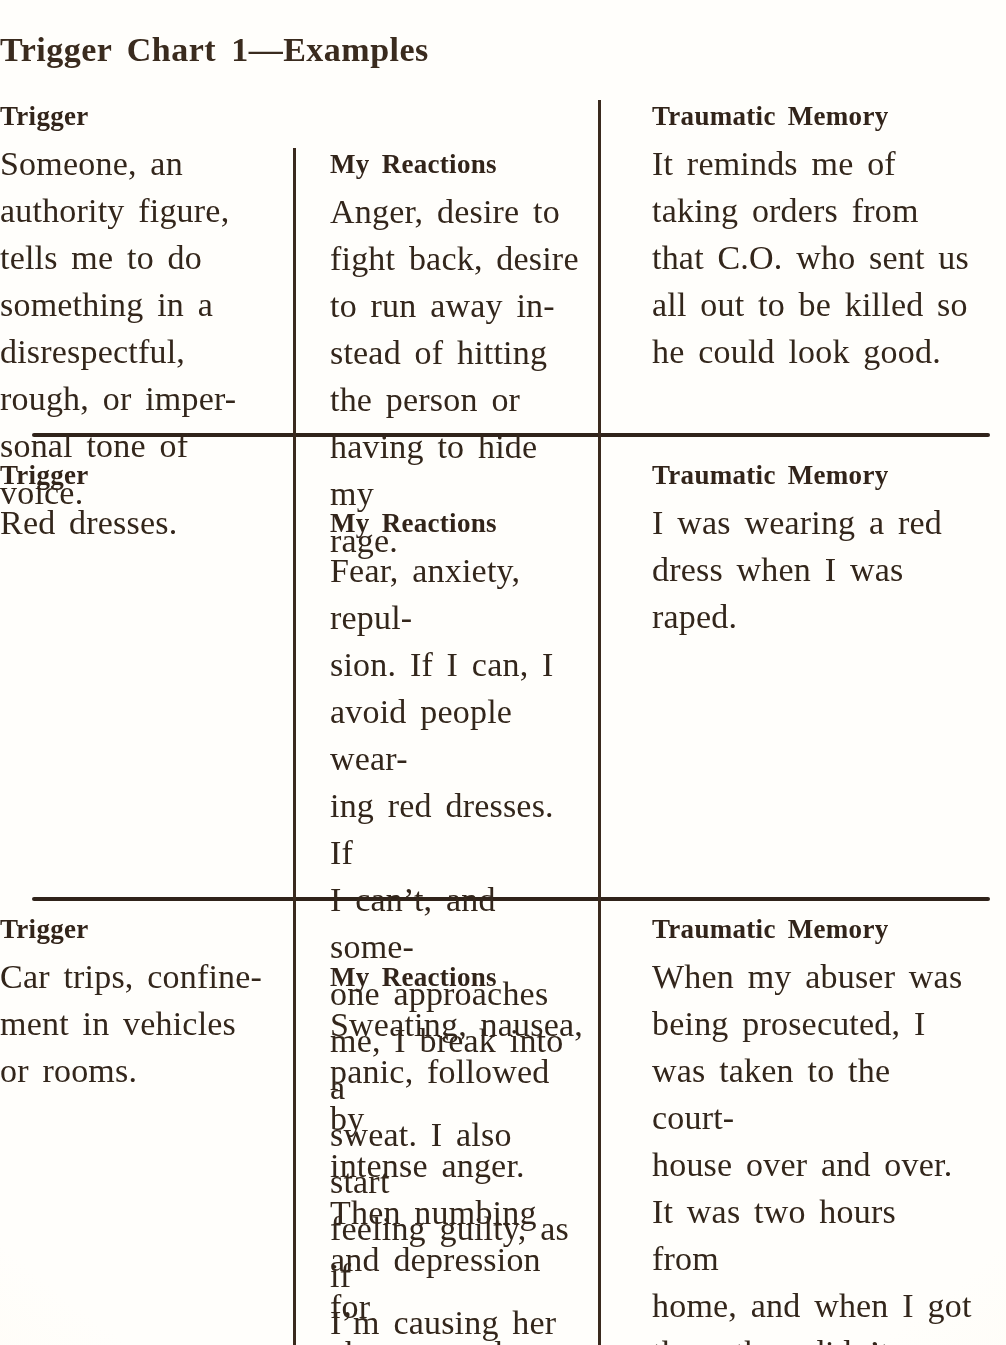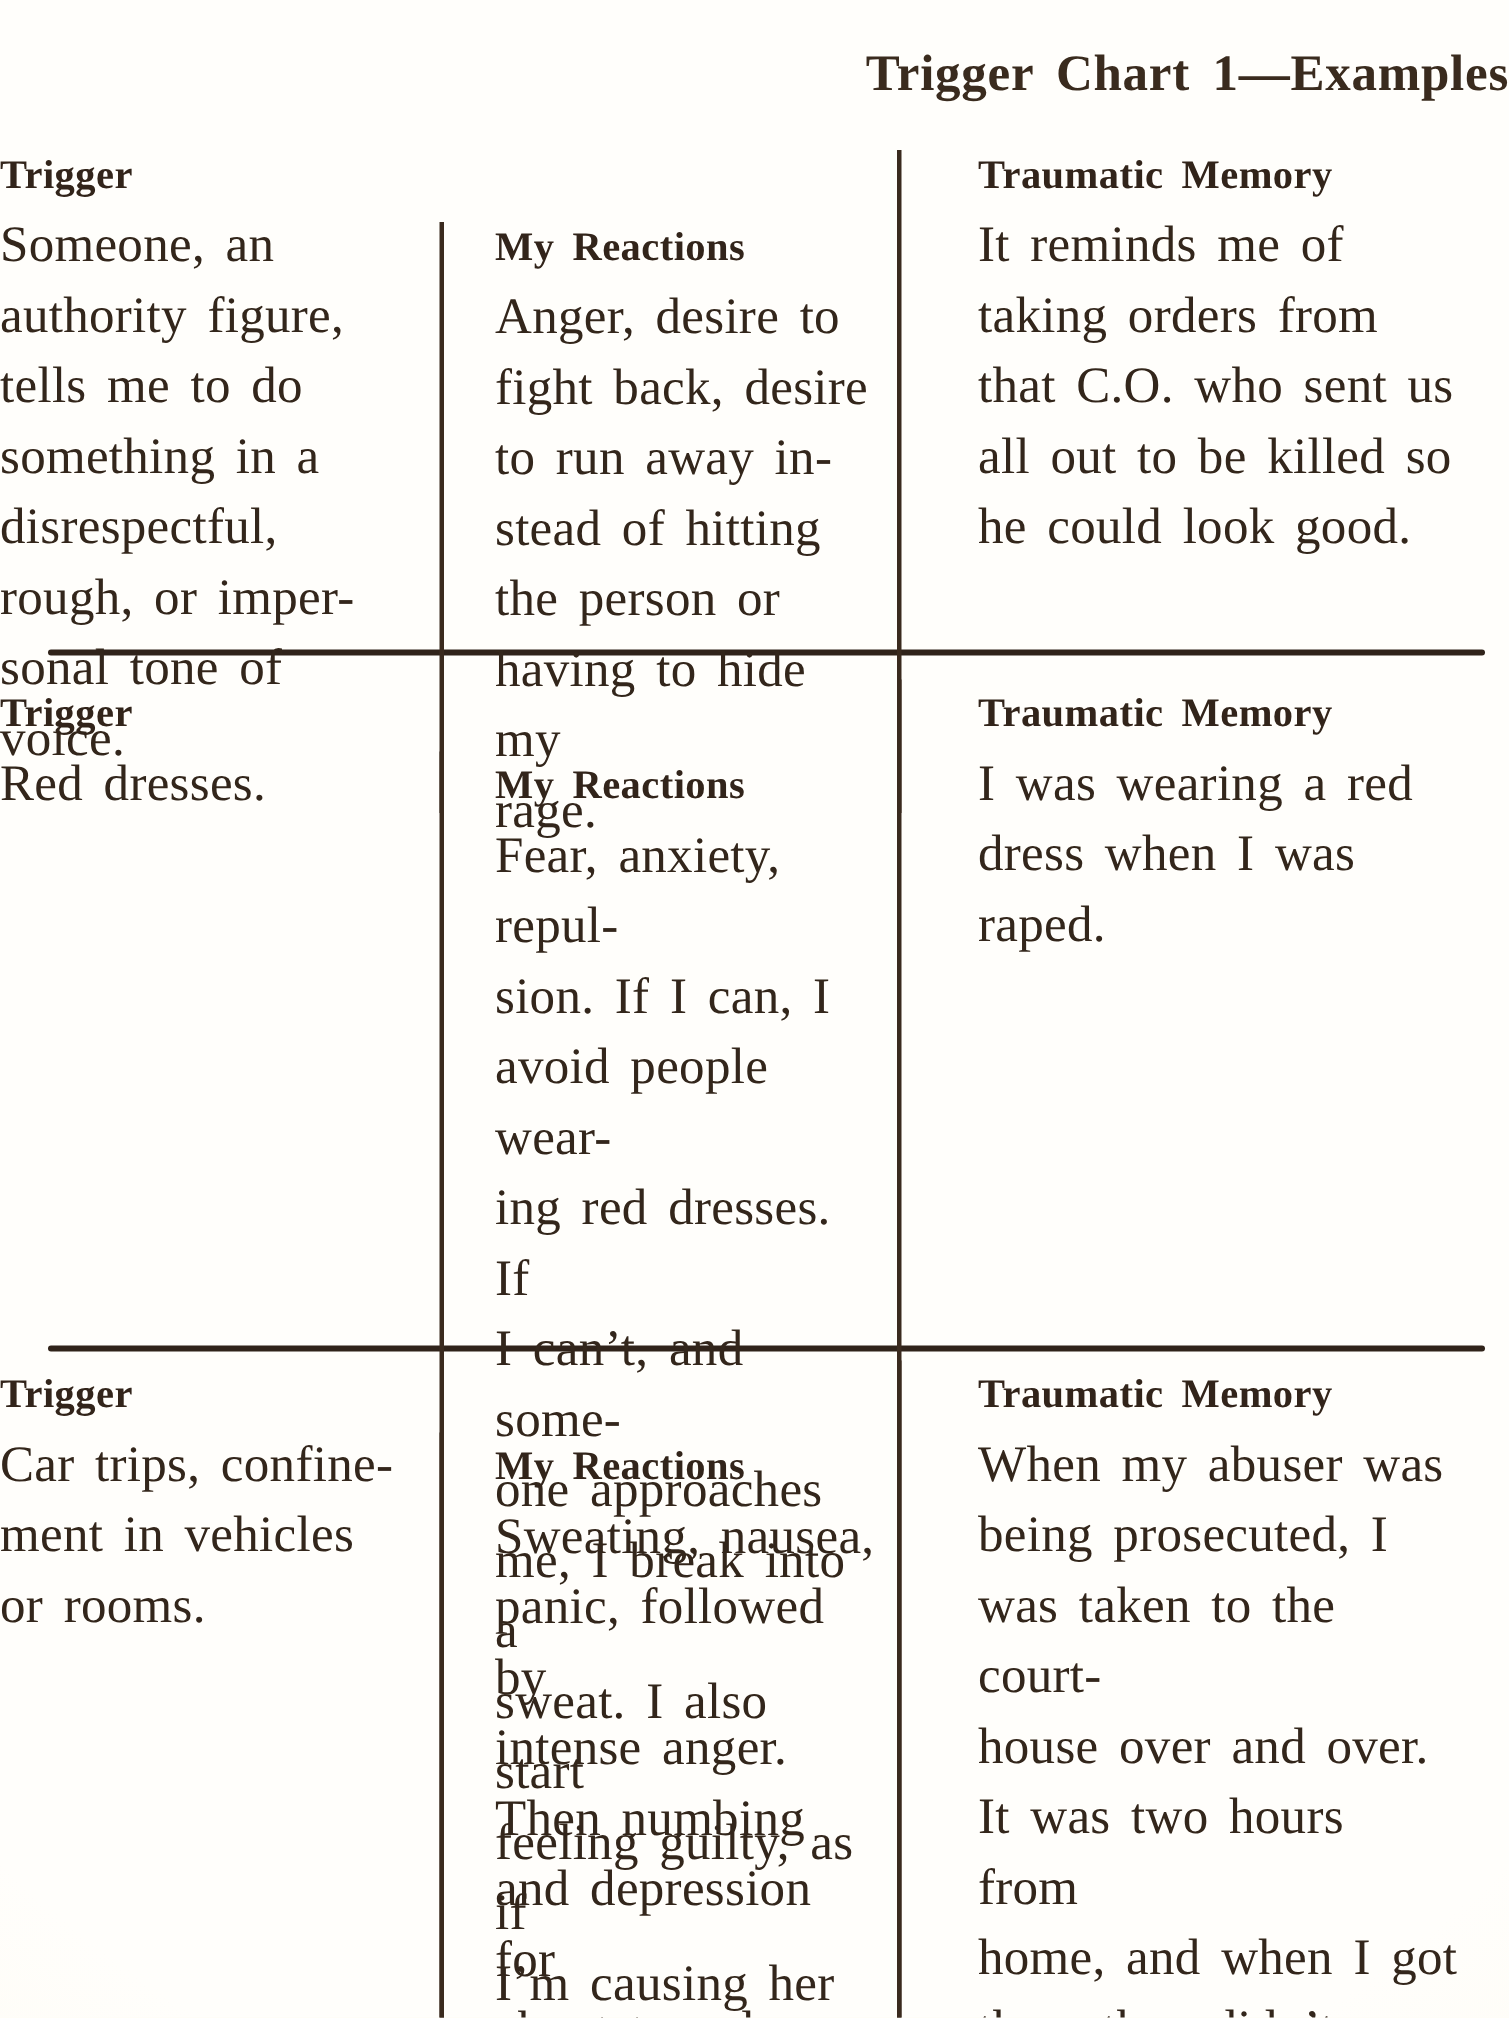--- a/index.html
+++ b/index.html
@@ -14,21 +14,21 @@
     position: relative;
     width: 1006px; height: 1345px;
     box-sizing: border-box;
     background:
       radial-gradient(ellipse 140% 120% at 50% 42%, #fffefb 55%, #fdf9ec 82%, #f9f1da 100%);
   }
   .title-wrap {
     box-sizing: border-box;
     height: 95px;
     padding-top: 30px;
-    text-align: right;
+    text-align: left;
   }
   .page-title {
     font-size: 34px;
     line-height: 40px;
     font-weight: bold;
     letter-spacing: 0.5px;
     word-spacing: 6px;
     color: #3a2b1e;
   }
   .chart-row {

